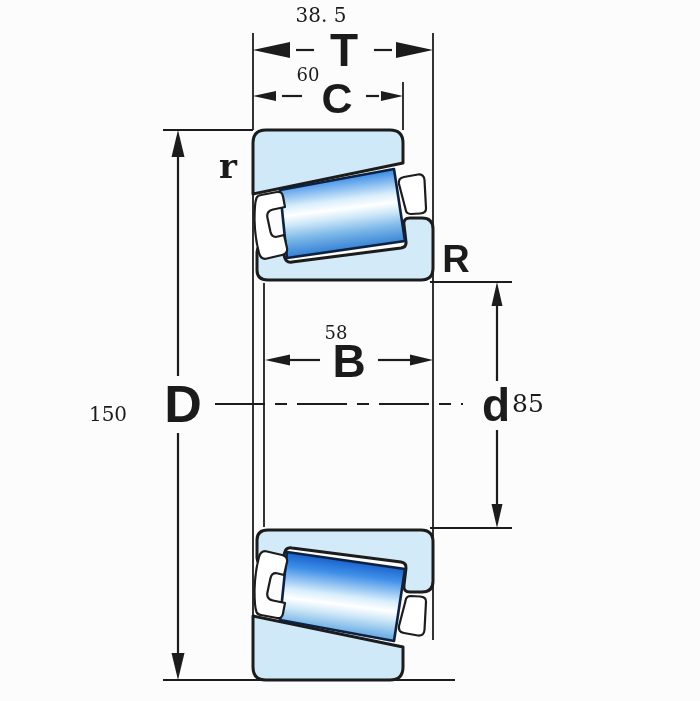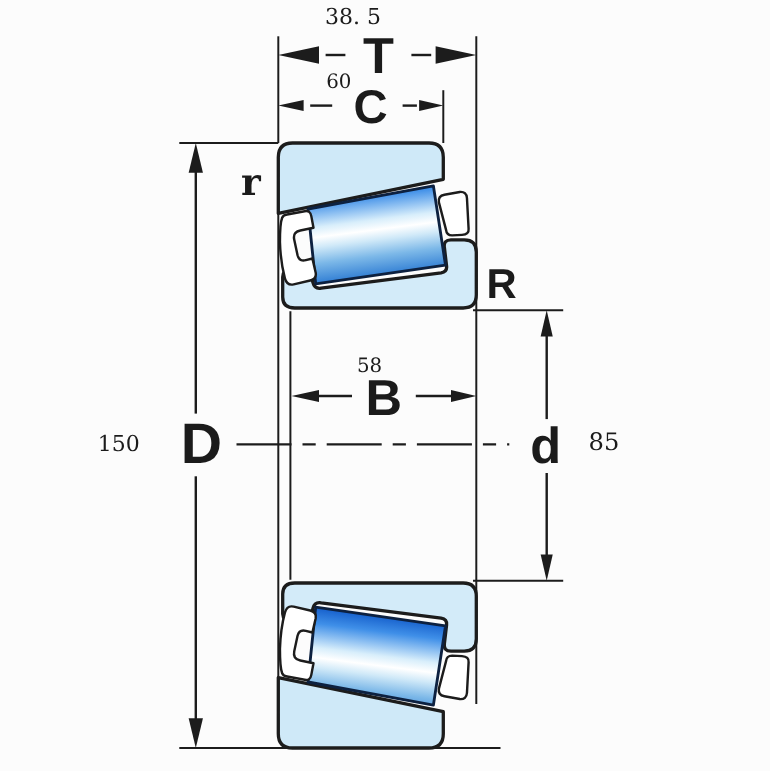--- a/index.html
+++ b/index.html
@@ -24,22 +24,22 @@
   .lbl-T{left:344px;top:50px;font-size:46px;}
   .lbl-C{left:337px;top:98px;font-size:43px;}
   .lbl-B{left:349px;top:361px;font-size:46px;}
   .lbl-D{left:183px;top:404px;font-size:52px;}
   .lbl-d{left:496px;top:405px;font-size:46px;}
   .lbl-R{left:456px;top:259px;font-size:38px;font-weight:600;}
   .lbl-r{left:228px;top:166px;font-size:34px;font-family:"DejaVu Serif",serif;font-weight:bold;}
   .val-T{left:321px;top:15px;font-size:20px;}
   .val-C{left:308px;top:75px;font-size:18px;}
   .val-B{left:336px;top:333px;font-size:18px;}
-  .val-D{left:108px;top:403px;font-size:20px;}
-  .val-d{left:549px;top:403px;font-size:22px;}
+  .val-D{left:108px;top:414px;font-size:20px;}
+  .val-d{left:528px;top:403px;font-size:25px;}
 </style>
 </head>
 <body>
 
 <div class="stage">
 
   <svg width="700" height="701" viewBox="0 0 700 701" aria-hidden="true">
     <defs>
       <linearGradient id="rollerGrad" x1="0" y1="0" x2="0.18" y2="1">
         <stop offset="0" stop-color="#1059c8"></stop>

